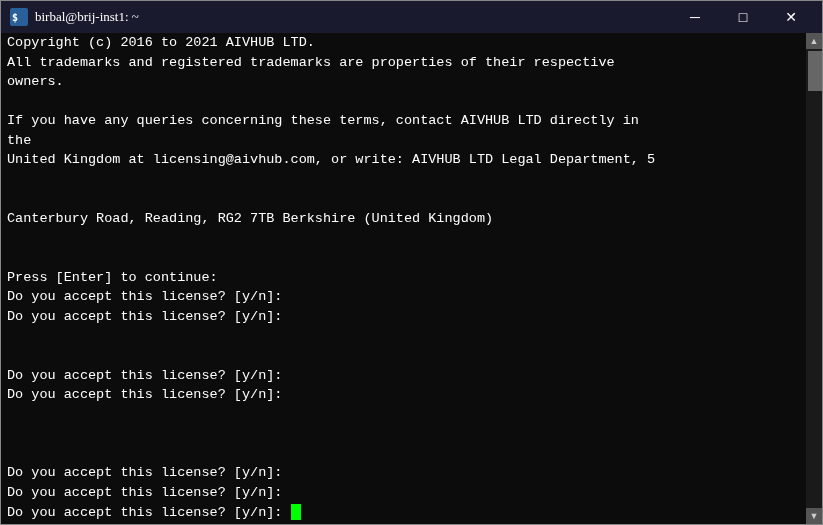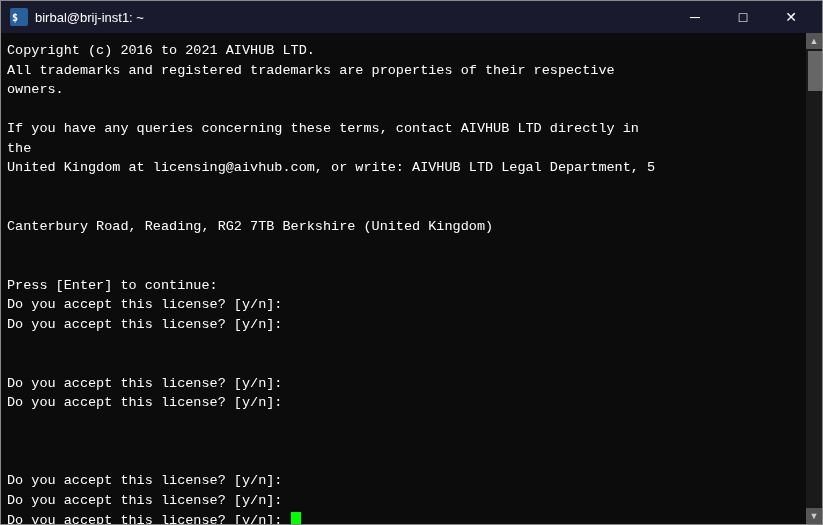--- a/index.html
+++ b/index.html
@@ -40,21 +40,21 @@
     }
 
     .titlebar-icon svg {
       width: 18px;
       height: 18px;
     }
 
     .titlebar-title {
       color: #ffffff;
       font-size: 13px;
-      font-family: Liberation Sans, sans-serif;
+      font-family: Liberation Serif, serif;
       flex: 1;
     }
 
     .titlebar-controls {
       display: flex;
       gap: 2px;
     }
 
     .titlebar-btn {
       width: 46px;
@@ -71,21 +71,21 @@
 
     .terminal-container {
       flex: 1;
       background: #0c0c0c;
       display: flex;
       overflow: hidden;
     }
 
     .terminal-content {
       flex: 1;
-      padding: 8px 6px;
+      padding: 0 6px;
       overflow: hidden;
       position: relative;
     }
 
     .terminal-text {
       font-family: 'Courier New', Courier, monospace;
       font-size: 13.5px;
       color: #ffffff;
       white-space: pre;
       line-height: 1.45;

